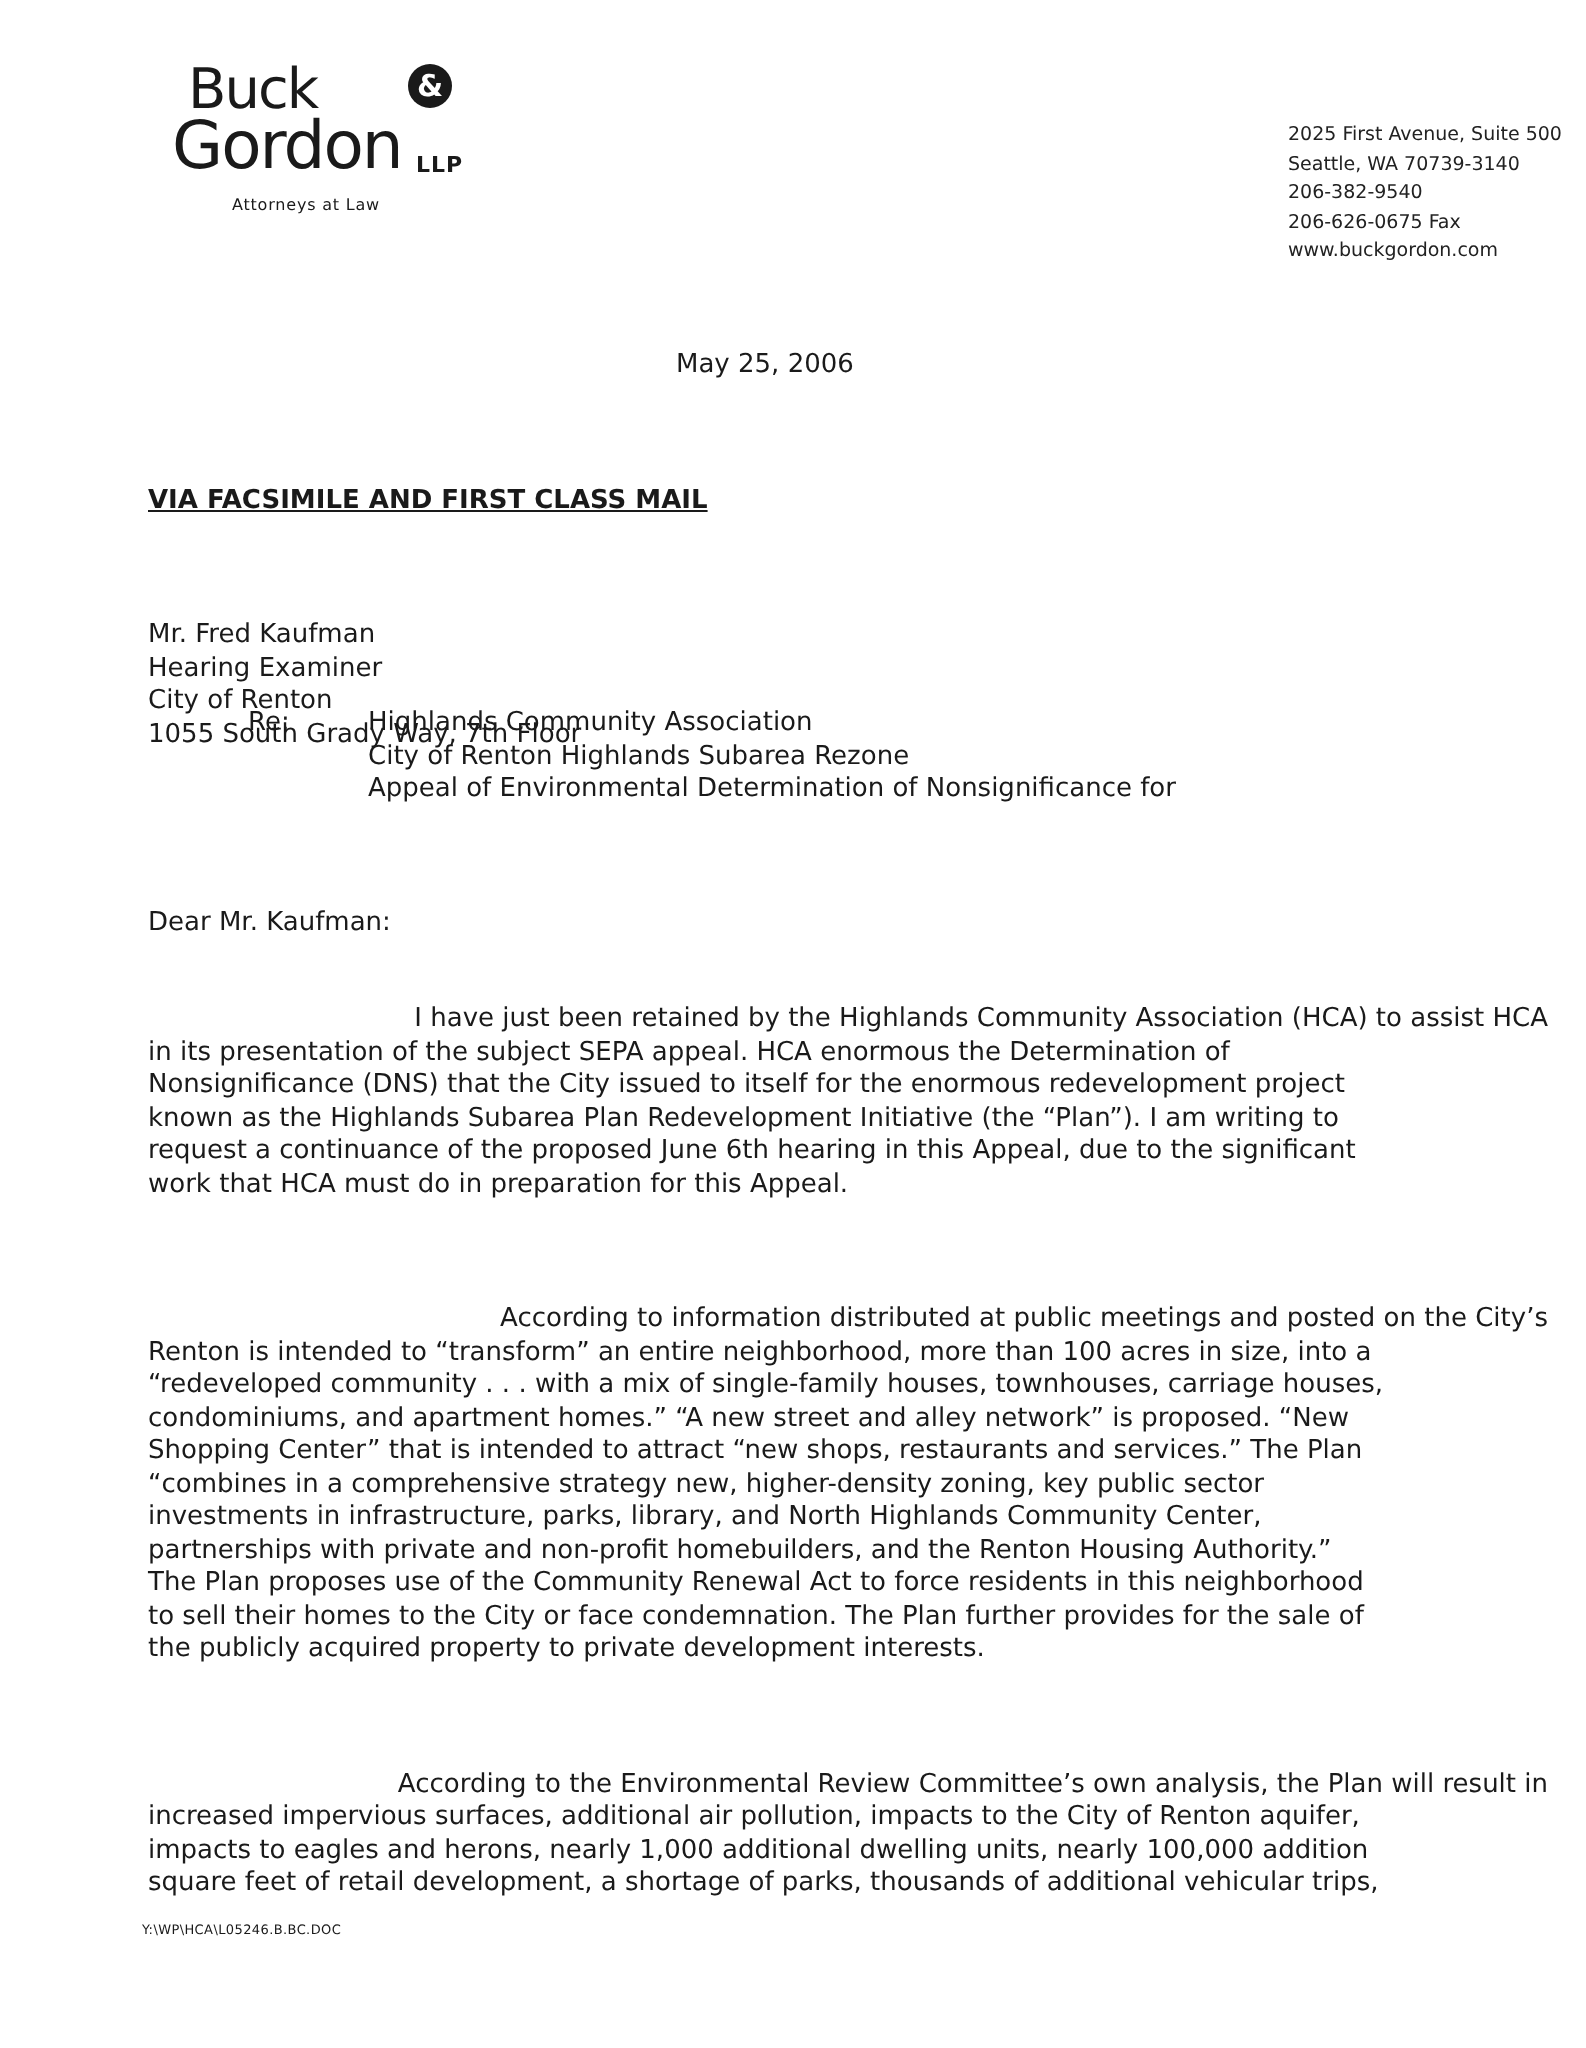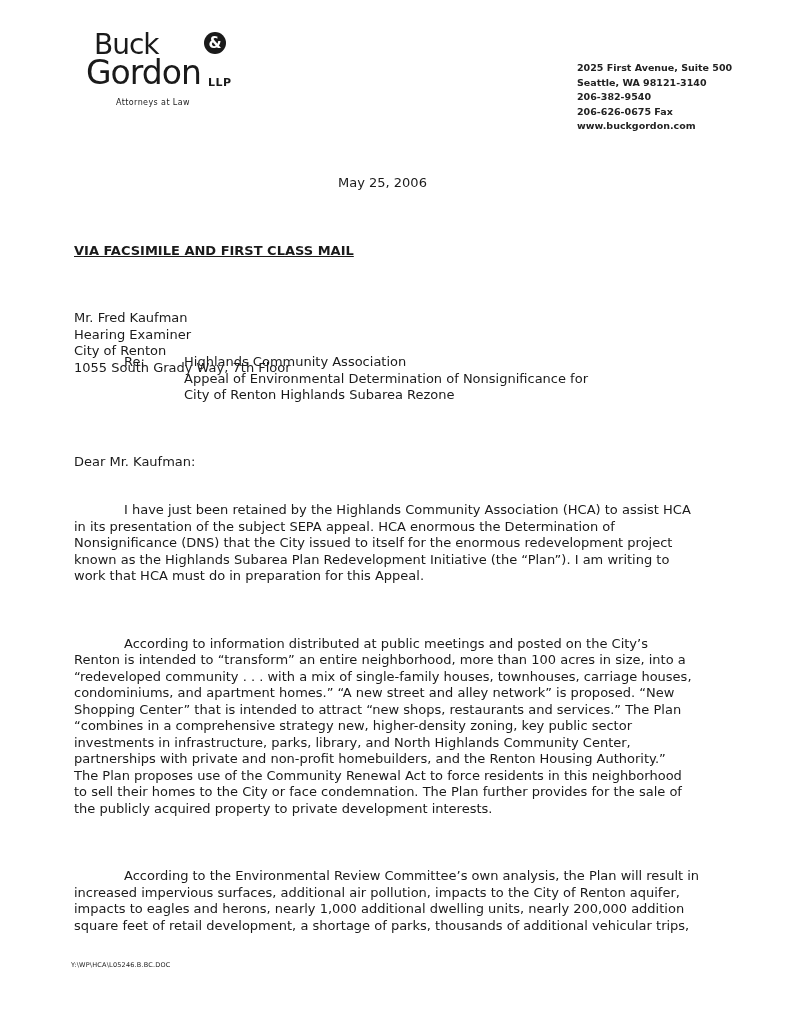--- a/index.html
+++ b/index.html
@@ -6,83 +6,84 @@
   body {
     width: 793px; height: 1024px; position: relative; overflow: hidden;
     font-family: "DejaVu Sans", sans-serif; color: #1a1a1a;
   }
   .logo { position: absolute; left: 86px; top: 28px; width: 170px; height: 90px; }
   .logo .line1 { position: absolute; left: 8px; top: 0; font-size: 28px; line-height: 33px; letter-spacing: -1px; font-family: "DejaVu Sans", sans-serif; }
   .logo .amp { position: absolute; left: 118px; top: 4px; width: 22px; height: 22px; border-radius: 50%; background: #1a1a1a; color: #fff; font-size: 15px; line-height: 22px; text-align: center; font-weight: bold; }
   .logo .line2 { position: absolute; left: 0; top: 28px; font-size: 33px; line-height: 33px; letter-spacing: -1px; }
   .logo .llp { position: absolute; left: 122px; top: 48px; font-size: 11px; font-weight: bold; letter-spacing: 0.5px; }
   .logo .tag { position: absolute; left: 30px; top: 70px; font-size: 8px; letter-spacing: 0.4px; }
-  .address { position: absolute; left: 577px; top: 61px; font-size: 9.5px; line-height: 14.5px; color: #222; font-weight: bold; }
+  .address { position: absolute; left: 644px; top: 61px; font-size: 9.5px; line-height: 14.5px; color: #222; }
   .address div { white-space: nowrap; }
   .date { position: absolute; left: 338px; top: 175px; font-size: 13px; }
   .via { position: absolute; left: 74px; top: 243px; font-size: 13px; font-weight: bold; text-decoration: underline; }
   .recipient { position: absolute; left: 74px; top: 274px; font-size: 13px; line-height: 16.5px; margin-top: 36px; }
   .re { position: absolute; left: 74px; top: 354px; font-size: 13px; line-height: 16.5px; }
   .re .re-label { position: absolute; left: 50px; top: 0; }
   .re .re-lines { position: absolute; left: 110px; top: 0; white-space: nowrap; }
   .salutation { position: absolute; left: 74px; top: 454px; font-size: 13px; }
   .body { position: absolute; left: 74px; top: 485px; width: 700px; font-size: 13px; line-height: 16.5px; }
   .body p { margin: 0 0 17px 0; }
   .body .ln { white-space: nowrap; }
-  .body .indent { padding-left: 50px; }
+  .body .indent { padding-left: 50px; text-align: right; }
   .footer { position: absolute; left: 71px; top: 961px; font-size: 6.5px; letter-spacing: 0.2px; }
 </style>
 </head>
 <body>
 
 <div class="logo">
   <span class="line1">Buck</span>
   <span class="amp">&amp;</span>
   <span class="line2">Gordon</span>
   <span class="llp">LLP</span>
   <span class="tag">Attorneys at Law</span>
 </div>
 
 <div class="address">
   <div>2025 First Avenue, Suite 500</div>
-  <div>Seattle, WA  98121-3140</div>
+  <div>Seattle, WA  70739-3140</div>
   <div>206-382-9540</div>
   <div>206-626-0675 Fax</div>
   <div>www.buckgordon.com</div>
 </div>
 
 <div class="date">May 25, 2006</div>
 
 <div class="via">VIA FACSIMILE AND FIRST CLASS MAIL</div>
 
 <div class="recipient">
   <div>Mr. Fred Kaufman</div>
   <div>Hearing Examiner</div>
   <div>City of Renton</div>
   <div>1055 South Grady Way, 7th Floor</div>
 </div>
 
 <div class="re">
   <span class="re-label">Re:</span>
   <div class="re-lines">
     <div>Highlands Community Association</div>
+    <div>City of Renton Highlands Subarea Rezone</div>
     <div>Appeal of Environmental Determination of Nonsignificance for</div>
-    <div>City of Renton Highlands Subarea Rezone</div>
   </div>
 </div>
 
 <div class="salutation">Dear Mr. Kaufman:</div>
 
 <div class="body">
   <p>
     </p>
     <div class="ln indent">I have just been retained by the Highlands Community Association (HCA) to assist HCA</div>
     <div class="ln">in its presentation of the subject SEPA appeal.  HCA enormous the Determination of</div>
     <div class="ln">Nonsignificance (DNS) that the City issued to itself for the enormous redevelopment project</div>
     <div class="ln">known as the Highlands Subarea Plan Redevelopment Initiative (the “Plan”).  I am writing to</div>
+    <div class="ln">request a continuance of the proposed June 6th hearing in this Appeal, due to the significant</div>
     <div class="ln">work that HCA must do in preparation for this Appeal.</div>
   <p></p>
   <div style="height:17px"></div>
   <p>
     </p>
     <div class="ln indent">According to information distributed at public meetings and  posted on the City’s</div>
     <div class="ln">Renton is intended to “transform” an entire neighborhood, more than 100 acres in size, into a</div>
     <div class="ln">“redeveloped community . . . with a mix of single-family houses, townhouses, carriage houses,</div>
     <div class="ln">condominiums, and apartment homes.”  “A new street and alley network” is proposed.  “New</div>
     <div class="ln">Shopping Center” that is intended to attract “new shops, restaurants and services.”  The Plan</div>
@@ -91,18 +92,18 @@
     <div class="ln">partnerships with private and non-profit homebuilders, and the Renton Housing Authority.”</div>
     <div class="ln">The Plan proposes use of the Community Renewal Act to force residents in this neighborhood</div>
     <div class="ln">to sell their homes to the City or face condemnation.  The Plan further provides for the sale of</div>
     <div class="ln">the publicly acquired property to private development interests.</div>
   <p></p>
   <div style="height:17px"></div>
   <p>
     </p>
     <div class="ln indent">According to the Environmental Review Committee’s own analysis, the Plan will result in</div>
     <div class="ln">increased impervious surfaces, additional air pollution, impacts to the City of Renton aquifer,</div>
-    <div class="ln">impacts to eagles and herons, nearly 1,000 additional dwelling units, nearly 200,000 addition</div>
+    <div class="ln">impacts to eagles and herons, nearly 1,000 additional dwelling units, nearly 100,000 addition</div>
     <div class="ln">square feet of retail development, a shortage of parks, thousands of additional vehicular trips,</div>
   <p></p>
 </div>
 
 <div class="footer">Y:\WP\HCA\L05246.B.BC.DOC</div>
 
 </body></html>

